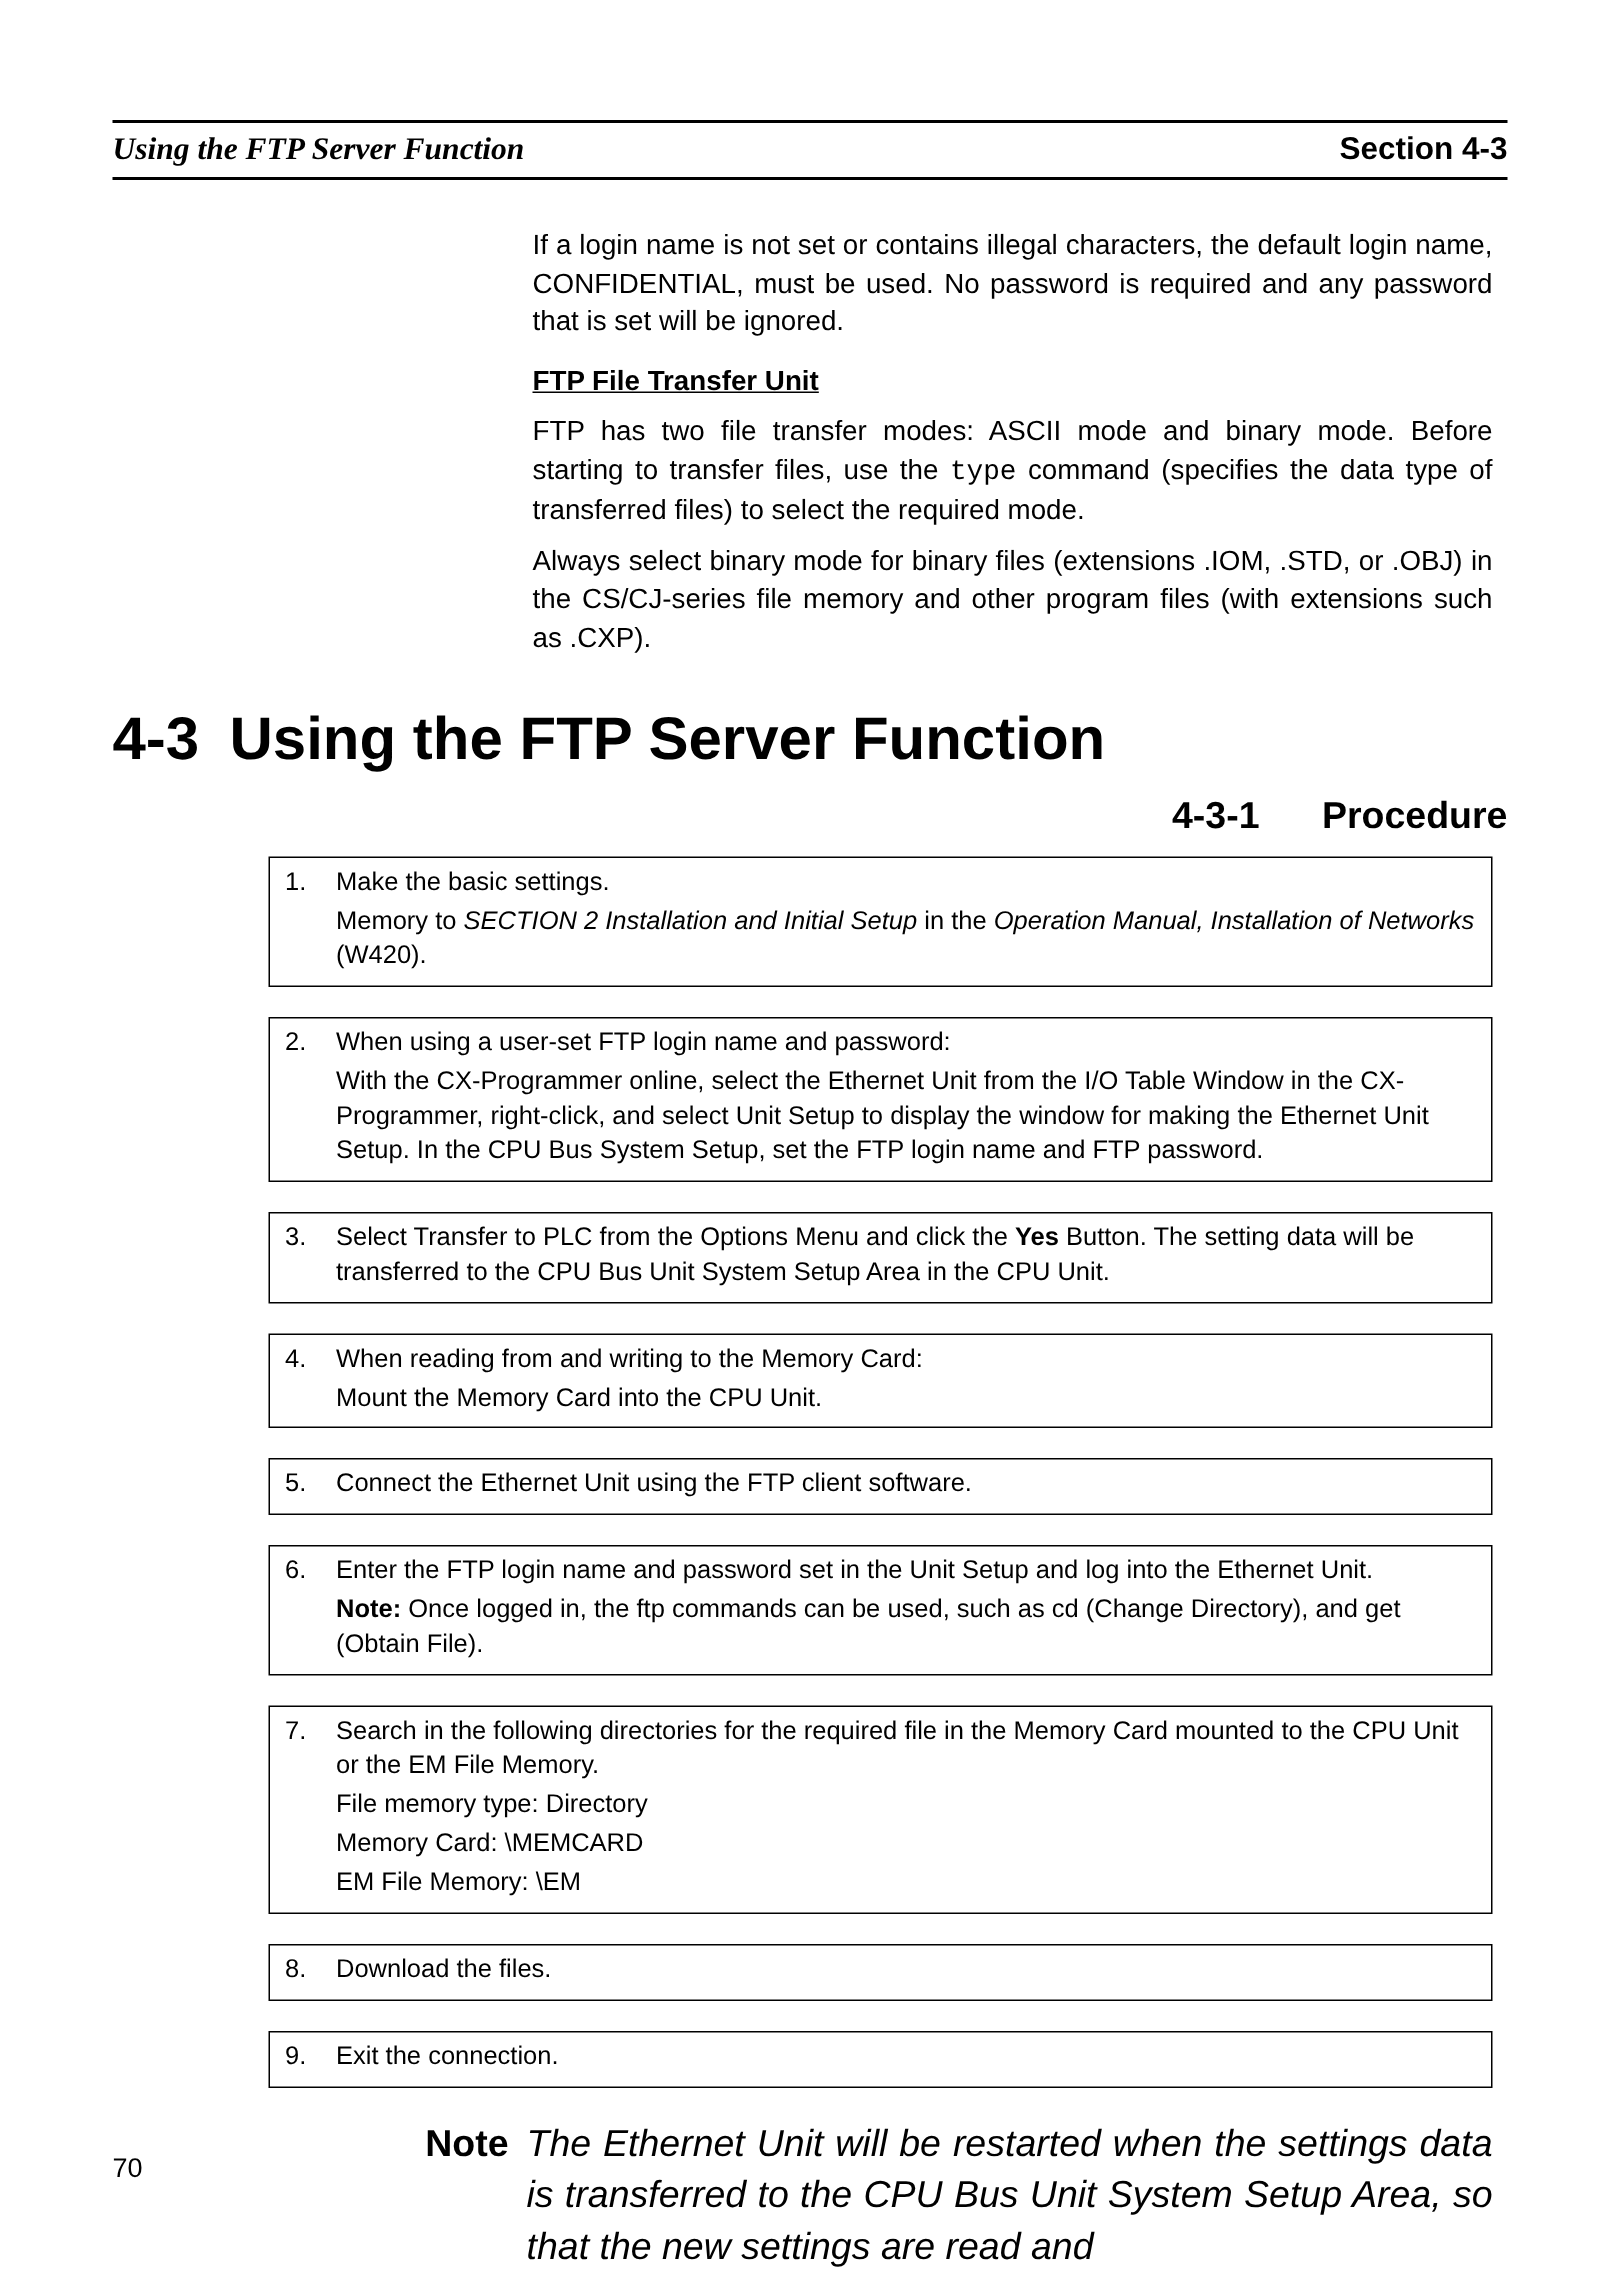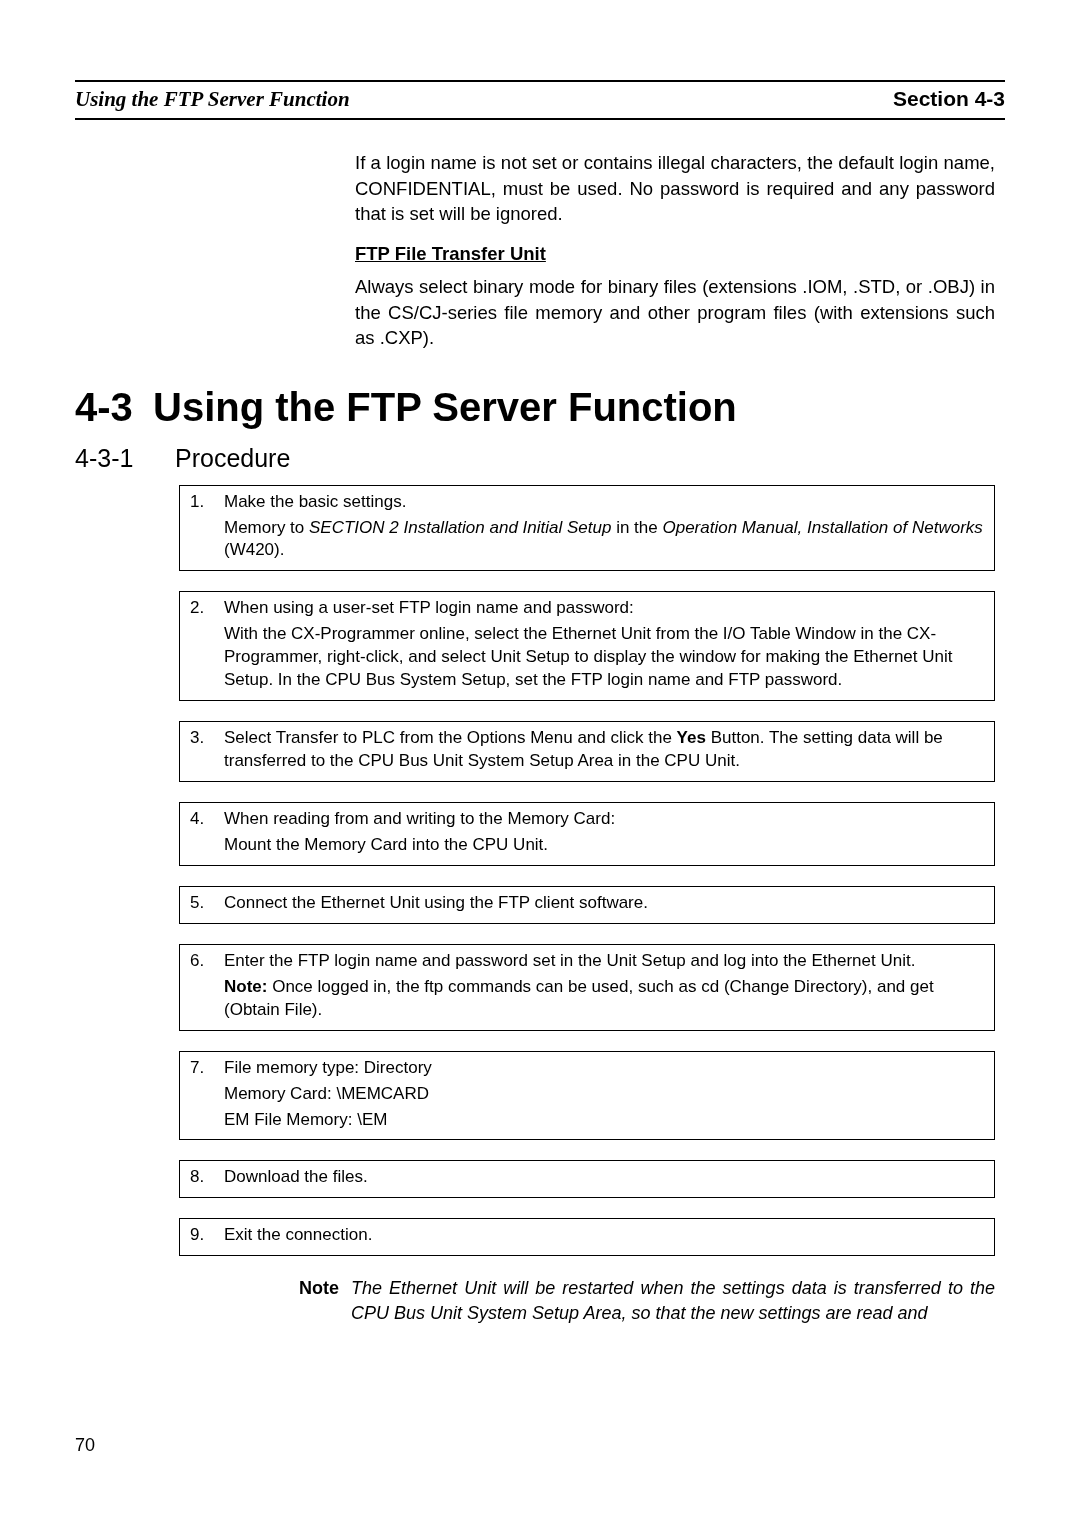--- a/index.html
+++ b/index.html
@@ -62,21 +62,22 @@
     .section-heading .num {
       width: 78px;
       flex-shrink: 0;
     }
     .subsection-heading {
       display: flex;
       align-items: baseline;
       margin-top: 6px;
       margin-bottom: 12px;
       font-size: 25px;
-      font-weight: normal;
+      font-weight: bold;
+      justify-content: flex-end;
     }
     .subsection-heading .num {
       width: 100px;
       flex-shrink: 0;
     }
     .step-box {
       border: 1px solid #000;
       margin-left: 104px;
       margin-right: 10px;
       padding: 5px 10px 8px 10px;
@@ -99,21 +100,21 @@
     }
     .step-box .step-content p:last-child {
       margin-bottom: 0;
     }
     .italic { font-style: italic; }
     .bold { font-weight: bold; }
     .note-block {
       display: flex;
       margin-left: 208px;
       margin-right: 10px;
-      font-size: 18px;
+      font-size: 25px;
       line-height: 1.38;
       text-align: justify;
       margin-top: 12px;
     }
     .note-label {
       font-weight: bold;
       width: 56px;
       flex-shrink: 0;
       text-align: right;
       margin-right: 12px;
@@ -133,20 +134,23 @@
 <body>
 
 <div class="header-row">
   <div class="header-left">Using the FTP Server Function</div>
   <div class="header-right">Section 4-3</div>
 </div>
 
 <div class="body-text-block">
   <p>If a login name is not set or contains illegal characters, the default login name, CONFIDENTIAL, must be used. No password is required and any password that is set will be ignored.</p>
   <p class="ftp-heading">FTP File Transfer Unit</p>
+  <p>
+    <span>FTP has two file transfer modes: ASCII mode and binary mode. Before starting to transfer files, use the </span><span class="mono">type</span><span> command (specifies the data type of transferred files) to select the required mode.</span>
+  </p>
   <p>Always select binary mode for binary files (extensions .IOM, .STD, or .OBJ) in the CS/CJ-series file memory and other program files (with extensions such as .CXP).</p>
 </div>
 
 <div class="section-heading">
   <span class="num">4-3</span>
   <span>Using the FTP Server Function</span>
 </div>
 
 <div class="subsection-heading">
   <span class="num">4-3-1</span>
@@ -214,20 +218,21 @@
         <span class="bold">Note:</span><span> Once logged in, the ftp commands can be used, such as cd (Change Directory), and get (Obtain File).</span>
       </p>
     </div>
   </div>
 </div>
 
 <div class="step-box">
   <div class="step-row">
     <div class="step-num">7.</div>
     <div class="step-content">
+      <p>Search in the following directories for the required file in the Memory Card mounted to the CPU Unit or the EM File Memory.</p>
       <p>File memory type: Directory</p>
       <p>Memory Card: \MEMCARD</p>
       <p>EM File Memory:  \EM</p>
     </div>
   </div>
 </div>
 
 <div class="step-box">
   <div class="step-row">
     <div class="step-num">8.</div>

